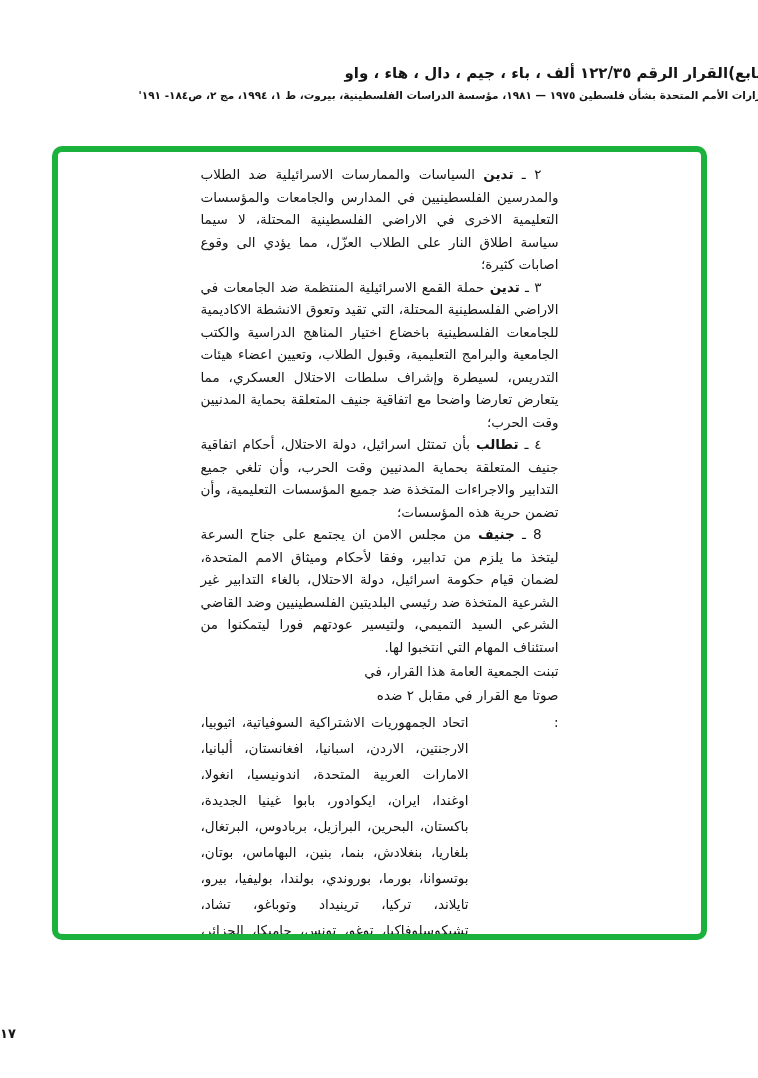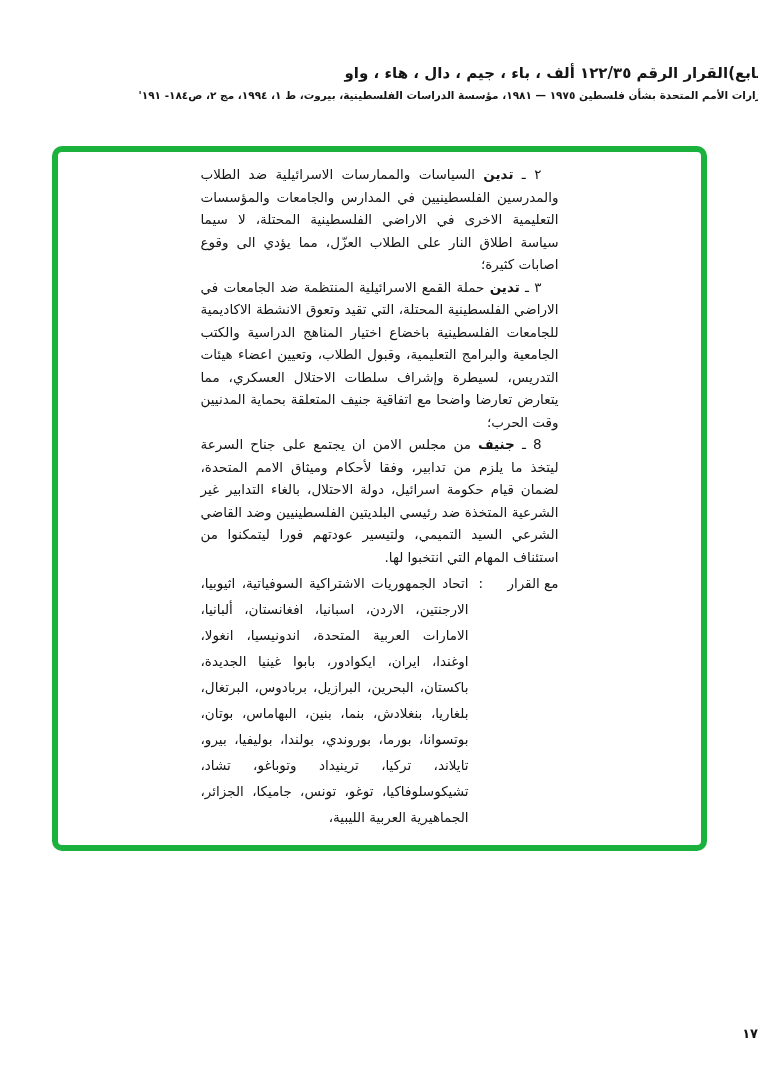--- a/index.html
+++ b/index.html
@@ -19,21 +19,21 @@
     font-size: 15px; font-weight: bold;
     letter-spacing: 0.2px;
   }
   .citation {
     font-size: 10.5px; font-weight: bold;
     margin-top: 7px;
     white-space: nowrap;
   }
   .frame {
     position: absolute; left: 52px; top: 146px;
-    width: 655px; height: 705px;
+    width: 655px; height: 794px;
     box-sizing: border-box;
     border: 6px solid #1bb13d;
     border-radius: 10px;
     overflow: hidden;
     background: transparent;
   }
   .content {
     direction: rtl;
     width: 358px;
     margin: 11px auto 0 auto;
@@ -61,49 +61,51 @@
     display: flex;
     justify-content: space-between;
     white-space: nowrap;
   }
   .vote-countries {
     flex: 1;
     text-align: justify;
   }
   .footer-page {
     position: absolute; top: 1026px; left: 0; width: 100%;
-    text-align: right;
+    text-align: left;
     font-size: 13px; font-weight: bold;
     direction: rtl;
   }
 </style>
 </head>
 <body>
 
 <div class="header">
   <div class="title">(تابع)القرار الرقم ١٢٢/٣٥ ألف ، باء ، جيم ، دال ، هاء ، واو</div>
   <div class="citation">قرارات الأمم المتحدة بشأن فلسطين ١٩٧٥ — ١٩٨١، مؤسسة الدراسات الفلسطينية، بيروت، ط ١، ١٩٩٤، مج ٢، ص١٨٤- ١٩١'</div>
 </div>
 
 <div class="frame" style="border-color: rgb(27, 177, 61);">
   <div class="content">
 
     <p class="op"><span>٢ ـ </span><b>تدين</b><span> السياسات والممارسات الاسرائيلية ضد الطلاب والمدرسين الفلسطينيين في المدارس والجامعات والمؤسسات التعليمية الاخرى في الاراضي الفلسطينية المحتلة، لا سيما سياسة اطلاق النار على الطلاب العزّل، مما يؤدي الى وقوع اصابات كثيرة؛</span></p>
 
     <p class="op"><span>٣ ـ </span><b>تدين</b><span> حملة القمع الاسرائيلية المنتظمة ضد الجامعات في الاراضي الفلسطينية المحتلة، التي تقيد وتعوق الانشطة الاكاديمية للجامعات الفلسطينية باخضاع اختيار المناهج الدراسية والكتب الجامعية والبرامج التعليمية، وقبول الطلاب، وتعيين اعضاء هيئات التدريس، لسيطرة وإشراف سلطات الاحتلال العسكري، مما يتعارض تعارضا واضحا مع اتفاقية جنيف المتعلقة بحماية المدنيين وقت الحرب؛</span></p>
 
+    <p class="op"><span>٤ ـ </span><b>تطالب</b><span> بأن تمتثل اسرائيل، دولة الاحتلال، أحكام اتفاقية جنيف المتعلقة بحماية المدنيين وقت الحرب، وأن تلغي جميع التدابير والاجراءات المتخذة ضد جميع المؤسسات التعليمية، وأن تضمن حرية هذه المؤسسات؛</span></p>
 
     <p class="op"><span>8 ـ </span><b>جنيف</b><span> من مجلس الامن ان يجتمع على جناح السرعة ليتخذ ما يلزم من تدابير، وفقا لأحكام وميثاق الامم المتحدة، لضمان قيام حكومة اسرائيل، دولة الاحتلال، بالغاء التدابير غير الشرعية المتخذة ضد رئيسي البلديتين الفلسطينيين وضد القاضي الشرعي السيد التميمي، ولتيسير عودتهم فورا ليتمكنوا من استئناف المهام التي انتخبوا لها.</span></p>
 
     <div class="adoption">
+      <div class="adoption-line">تبنت الجمعية العامة هذا القرار، في</div>
+      <div class="adoption-line">صوتا مع القرار في مقابل ٢ ضده</div>
     </div>
 
     <div class="vote-row">
       <div class="vote-label">
-        <span>مع القرار</span>
         <span>:</span>
       </div>
       <div class="vote-countries">اتحاد الجمهوريات الاشتراكية السوفياتية، اثيوبيا، الارجنتين، الاردن، اسبانيا، افغانستان، ألبانيا، الامارات العربية المتحدة، اندونيسيا، انغولا، اوغندا، ايران، ايكوادور، بابوا غينيا الجديدة، باكستان، البحرين، البرازيل، بربادوس، البرتغال، بلغاريا، بنغلادش، بنما، بنين، البهاماس، بوتان، بوتسوانا، بورما، بوروندي، بولندا، بوليفيا، بيرو، تايلاند، تركيا، ترينيداد وتوباغو، تشاد، تشيكوسلوفاكيا، توغو، تونس، جاميكا، الجزائر، الجماهيرية العربية الليبية،</div>
     </div>
 
   </div>
 </div>
 
 <div class="footer-page">١٧</div>
 

